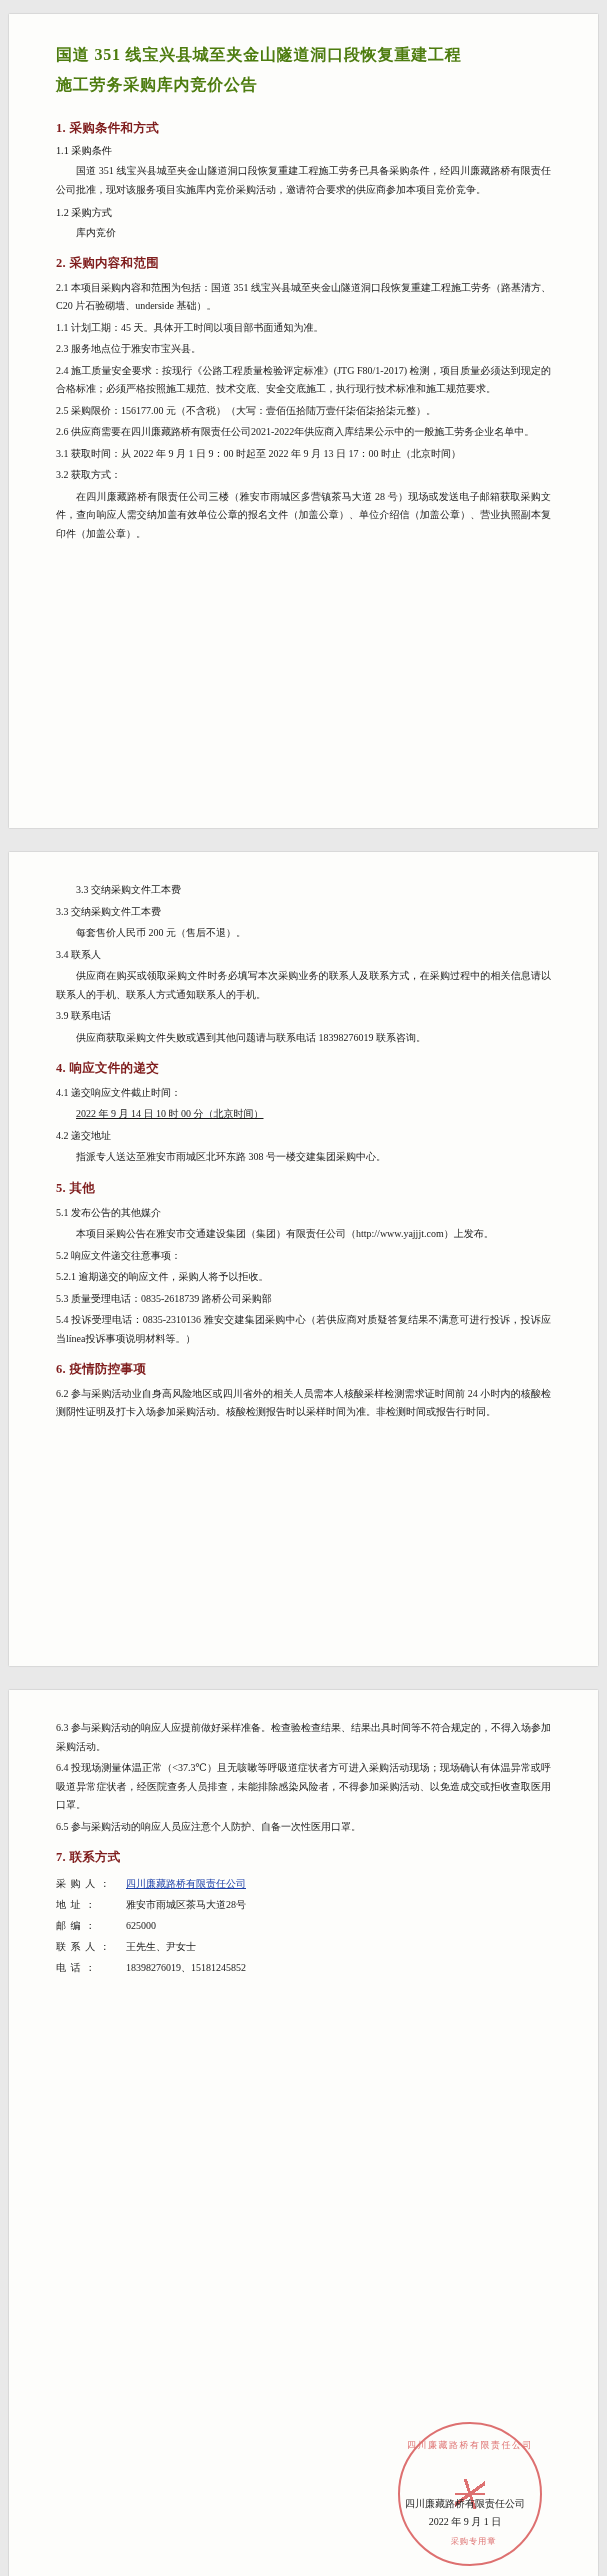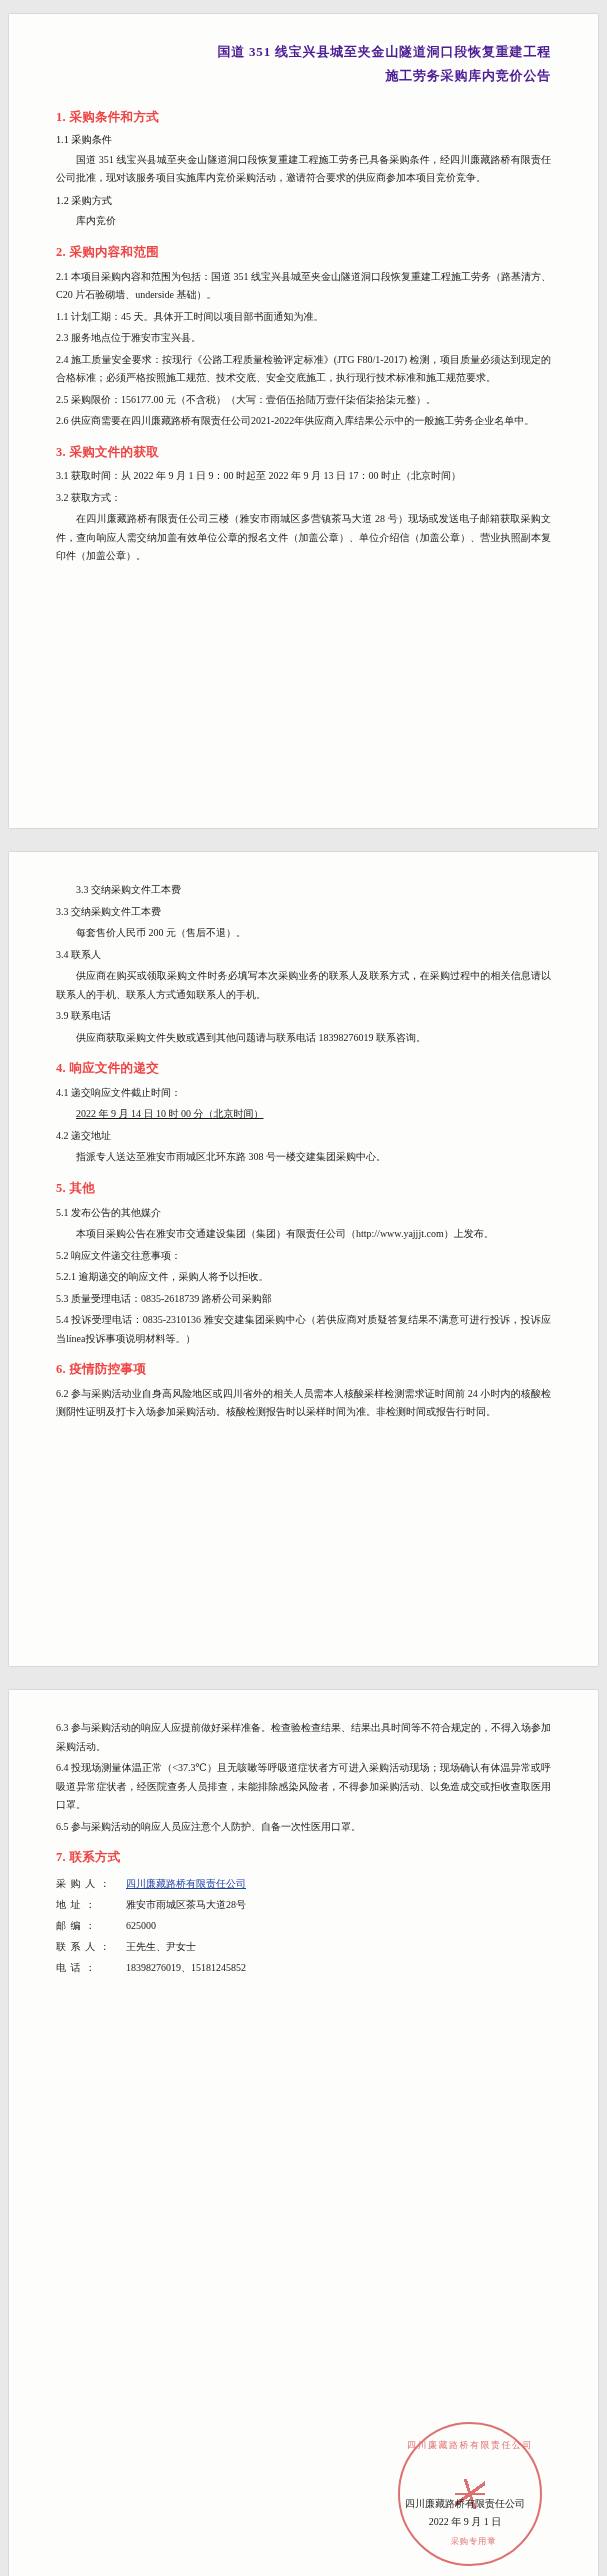--- a/index.html
+++ b/index.html
@@ -22,35 +22,35 @@
     background: #fdfdfb;
     box-shadow: 0 0 1.5px rgba(0,0,0,0.25);
     box-sizing: border-box;
     padding: 26px 47px 26px 47px;
   }
   #sheet1 { top: 13.7px;   height: 814px; }
   #sheet2 { top: 852px; height: 814px; }
   #sheet3 { top: 1690px; height: 990px; }
 
   .doc-title {
-    text-align: right;
-    font-size: 13px;
+    text-align: left;
+    font-size: 16px;
     font-weight: bold;
     letter-spacing: 0.8px;
     line-height: 1.9;
-    color: #4c1d95;
+    color: #4d7c0f;
     font-family: "Liberation Serif", "DejaVu Serif", serif;
   }
   .title-line2 { margin-bottom: 20px; }
 
   h2.sec {
     font-size: 12.5px;
     font-weight: bold;
     margin: 13px 0 6.8px 0;
-    color: #ef4444;
+    color: #7f1d1d;
     letter-spacing: 0.3px;
   }
   h3.sub {
     font-size: 10.2px;
     font-weight: normal;
     margin: 6.8px 0 3.8px 0;
     color: #111;
   }
   p.body {
     font-size: 10px;
@@ -146,21 +146,20 @@
     <p class="body indent">库内竞价</p>
 
     <h2 class="sec">2. 采购内容和范围</h2>
     <p class="body">2.1 本项目采购内容和范围为包括：国道 351 线宝兴县城至夹金山隧道洞口段恢复重建工程施工劳务（路基清方、C20 片石验砌墙、underside 基础）。</p>
     <p class="body">1.1 计划工期：45 天。具体开工时间以项目部书面通知为准。</p>
     <p class="body">2.3 服务地点位于雅安市宝兴县。</p>
     <p class="body">2.4 施工质量安全要求：按现行《公路工程质量检验评定标准》(JTG F80/1-2017) 检测，项目质量必须达到现定的合格标准；必须严格按照施工规范、技术交底、安全交底施工，执行现行技术标准和施工规范要求。</p>
     <p class="body">2.5 采购限价：156177.00 元（不含税）（大写：壹佰伍拾陆万壹仟柒佰柒拾柒元整）。</p>
     <p class="body">2.6 供应商需要在四川廉藏路桥有限责任公司2021-2022年供应商入库结果公示中的一般施工劳务企业名单中。</p>
 
-    <h2 class="sec">3. 采购文件的获取</h2>
     <p class="body">3.1 获取时间：从 2022 年 9 月 1 日 9：00 时起至 2022 年 9 月 13 日 17：00 时止（北京时间）</p>
     <p class="body">3.2 获取方式：</p>
     <p class="body indent">在四川廉藏路桥有限责任公司三楼（雅安市雨城区多营镇茶马大道 28 号）现场或发送电子邮箱获取采购文件，查向响应人需交纳加盖有效单位公章的报名文件（加盖公章）、单位介绍信（加盖公章）、营业执照副本复印件（加盖公章）。</p>
   </div>
 
   <div class="sheet" id="sheet2">
     <p class="body indent">3.3 交纳采购文件工本费</p>
     <p class="body">3.3 交纳采购文件工本费</p>
     <p class="body indent">每套售价人民币 200 元（售后不退）。</p>
     <p class="body">3.4 联系人</p>

